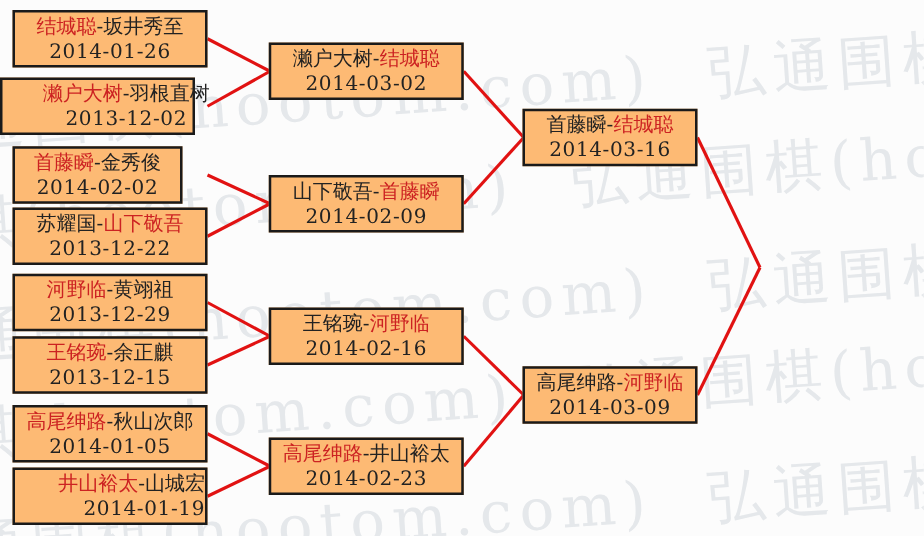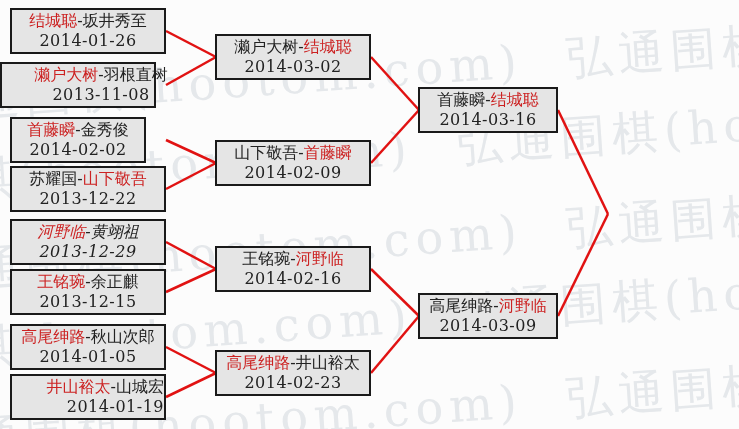--- a/index.html
+++ b/index.html
@@ -17,21 +17,21 @@
     user-select:none; pointer-events:none;
     z-index:1;
   }
   .wm-row span { margin-right:44px; }
   
   #lines { position:absolute; left:0; top:0; z-index:2; pointer-events:none; }
   #lines line { stroke:#e11212; stroke-width:2.5; }
   
   .match-box {
     position:absolute; z-index:3;
-    background:#e5e5e5;
+    background:#fdba74;
     border:2px solid #1a1a1a;
     box-sizing:border-box;
     display:flex; flex-direction:column;
     align-items:center; justify-content:center;
     text-align:center;
     font-size:16px; line-height:20px; color:#222;
   }
   .players { white-space:nowrap; }
   .players .winner { color:#cc2222; }
   .sep { color:#222; }
@@ -64,31 +64,31 @@
     <line x1="558" y1="110" x2="608" y2="214"></line>
     <line x1="558" y1="316" x2="608" y2="214"></line>
   </svg>
 
   <div class="match-box" style="left:10px;top:8px;width:156px;height:46px;">
     <div class="players"><span class="winner">结城聪</span><span class="sep">-</span><span>坂井秀至</span></div>
     <div class="date">2014-01-26</div>
   </div>
   <div class="match-box" style="left:0;top:62px;width:156px;height:46px;padding-left:46px;">
     <div class="players"><span class="winner">濑户大树</span><span class="sep">-</span><span>羽根直树</span></div>
-    <div class="date">2013-11-08</div>
+    <div class="date">2013-12-02</div>
   </div>
   <div class="match-box" style="left:10px;top:117px;width:136px;height:46px;">
     <div class="players"><span class="winner">首藤瞬</span><span class="sep">-</span><span>金秀俊</span></div>
     <div class="date">2014-02-02</div>
   </div>
   <div class="match-box" style="left:10px;top:166px;width:156px;height:46px;">
     <div class="players"><span>苏耀国</span><span class="sep">-</span><span class="winner">山下敬吾</span></div>
     <div class="date">2013-12-22</div>
   </div>
-  <div class="match-box" style="left:10px;top:219px;width:156px;height:46px;font-style:italic;">
+  <div class="match-box" style="left:10px;top:219px;width:156px;height:46px;">
     <div class="players"><span class="winner">河野临</span><span class="sep">-</span><span>黄翊祖</span></div>
     <div class="date">2013-12-29</div>
   </div>
   <div class="match-box" style="left:10px;top:269px;width:156px;height:46px;justify-content:center;">
     <div class="players"><span class="winner">王铭琬</span><span class="sep">-</span><span>余正麒</span></div>
     <div class="date">2013-12-15</div>
   </div>
   <div class="match-box" style="left:10px;top:324px;width:156px;height:46px;">
     <div class="players"><span class="winner">高尾绅路</span><span class="sep">-</span><span>秋山次郎</span></div>
     <div class="date">2014-01-05</div>

